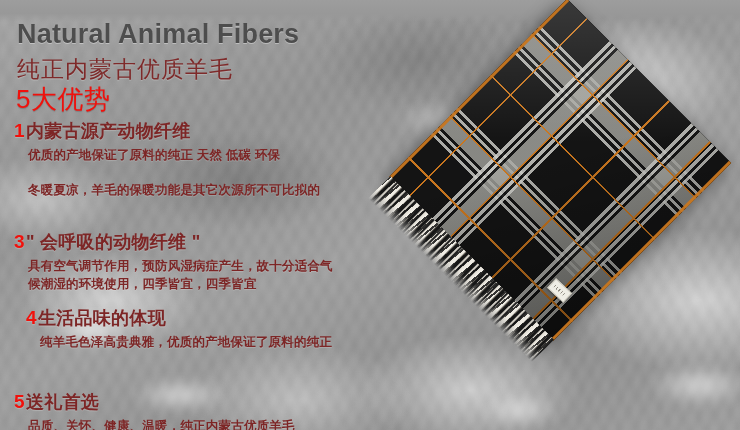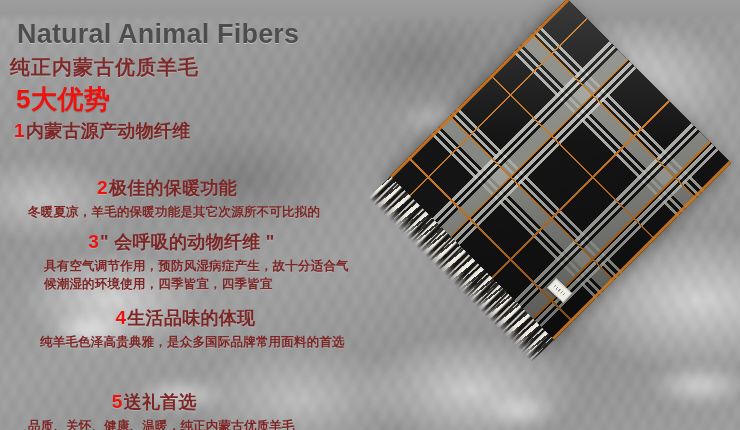--- a/index.html
+++ b/index.html
@@ -55,51 +55,50 @@
   .text-col{position:absolute;left:0;top:0;width:420px;height:430px;}
 
   .title-en{
     position:absolute;left:17px;top:19px;
     font-size:27px;font-weight:bold;letter-spacing:.2px;
     color:#4d4d4d;
     text-shadow:0 1px 0 rgba(255,255,255,.35);
     white-space:nowrap;
   }
   .title-cn{
-    position:absolute;left:10px;top:54px;
-    font-size:20px;font-weight:bold;letter-spacing:1px;
+    position:absolute;left:17px;top:54px;
+    font-size:23px;font-weight:normal;letter-spacing:1px;
     color:#7e2a2a;
     text-shadow:0 1px 1px rgba(255,255,255,.25);
     white-space:nowrap;
   }
   .title-red{
     position:absolute;left:16px;top:82px;
-    font-size:26px;font-weight:bold;letter-spacing:.5px;
+    font-size:26px;font-weight:normal;letter-spacing:.5px;
     color:#f0110c;
     text-shadow:0 1px 1px rgba(0,0,0,.18);
     white-space:nowrap;
     text-align:center;
   }
 
   .adv{position:absolute;left:14px;}
   .adv-head{
     font-size:18px;font-weight:bold;letter-spacing:.3px;
     color:#7d2626;white-space:nowrap;line-height:1.15;
     text-shadow:0 1px 1px rgba(255,255,255,.22);
-    text-align:center;
   }
   .adv-num{color:#f0110c;font-size:19px;font-weight:bold;margin-right:1px;}
   .adv-q{color:#7d2626;font-weight:bold;}
   .adv-body{
     margin-left:14px;margin-top:4px;
     font-size:12.5px;font-weight:bold;letter-spacing:.2px;
     color:#7d2626;line-height:1.45;white-space:nowrap;
     text-shadow:0 1px 1px rgba(255,255,255,.2);
   }
-  .adv-body .l2{display:block;margin-left:16px;}
+  .adv-body .l2{display:block;}
 
   #adv-1{top:120px;}
   #adv-2{top:177px;}
   #adv-3{top:231px;}
   #adv-4{top:307px;margin-left:12px;}
   #adv-5{top:351px;margin-top:40px;}
 
   
   .scarf-wrap{
     position:absolute;left:392px;top:22px;width:348px;height:360px;
@@ -218,47 +217,47 @@
   <div class="text-col">
 
     <div class="title-en">Natural Animal Fibers</div>
     <div class="title-cn">纯正内蒙古优质羊毛</div>
     <div class="title-red">5大优势</div>
 
     <div class="adv" id="adv-1">
       <div class="adv-head">
         <span class="adv-num">1</span><span>内蒙古源产动物纤维</span>
       </div>
+      <div class="adv-body">
+        <span>优质的产地保证了原料的纯正 天然 低碳 环保</span>
+      </div>
     </div>
 
     <div class="adv" id="adv-2">
-      <div class="adv-head">
-        <span class="adv-num">2</span><span>极佳的保暖功能</span>
-      </div>
       <div class="adv-body">
         <span>冬暖夏凉，羊毛的保暖功能是其它次源所不可比拟的</span>
       </div>
     </div>
 
     <div class="adv" id="adv-3">
       <div class="adv-head">
         <span class="adv-num">3</span><span class="adv-q">" 会呼吸的动物纤维 "</span>
       </div>
       <div class="adv-body">
         <span class="l2">具有空气调节作用，预防风湿病症产生，故十分适合气</span>
         <span class="l2">候潮湿的环境使用，四季皆宜，四季皆宜</span>
       </div>
     </div>
 
     <div class="adv" id="adv-4">
       <div class="adv-head">
         <span class="adv-num">4</span><span>生活品味的体现</span>
       </div>
       <div class="adv-body">
-        <span>纯羊毛色泽高贵典雅，是众多国际品牌常用面料的首选</span>
+        <span>纯羊毛色泽高贵典雅，优质的产地保证了原料的纯正</span>
       </div>
     </div>
 
     <div class="adv" id="adv-5">
       <div class="adv-head">
         <span class="adv-num">5</span><span>送礼首选</span>
       </div>
       <div class="adv-body">
         <span>品质、关怀、健康、温暖，纯正内蒙古优质羊毛</span>
       </div>

